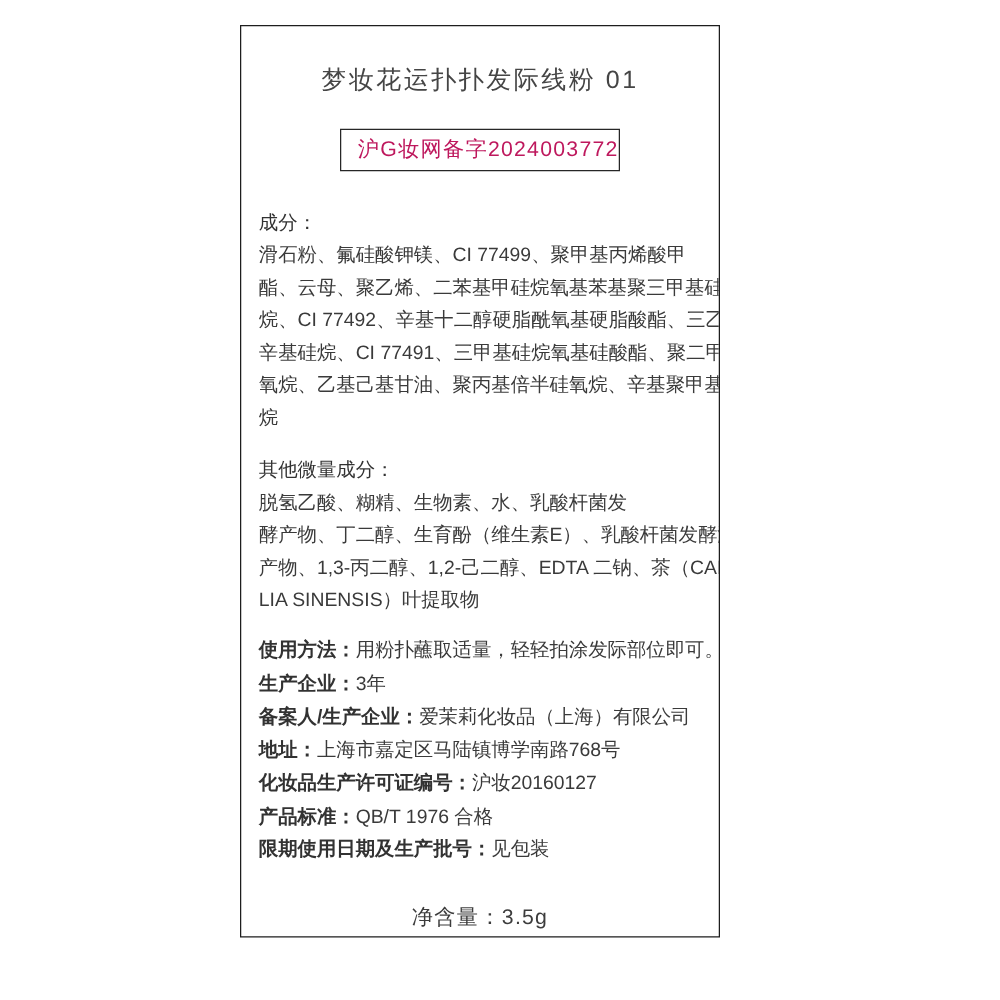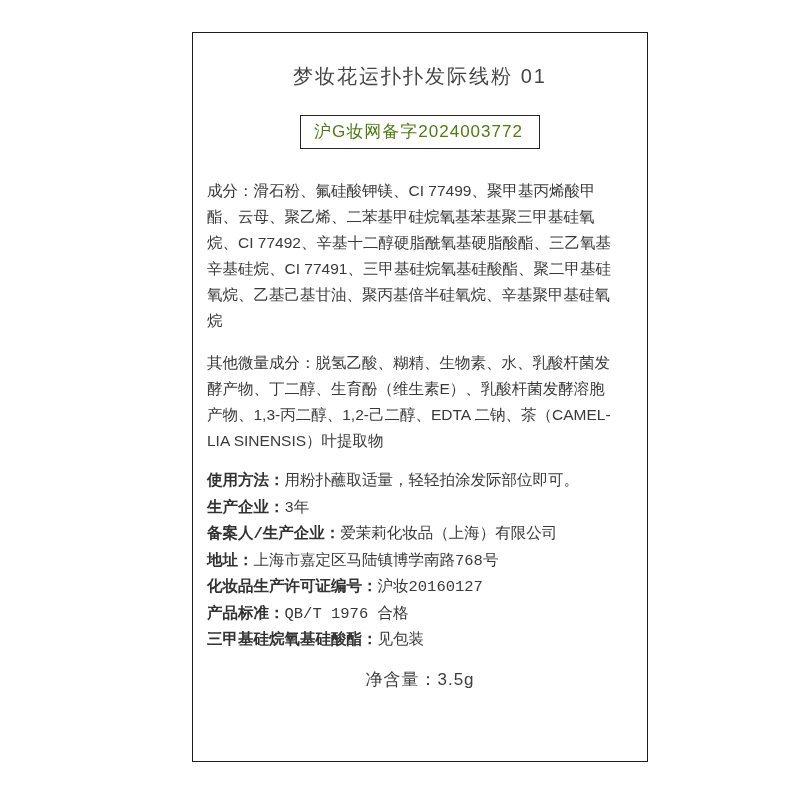--- a/index.html
+++ b/index.html
@@ -6,64 +6,64 @@
   body {
     width: 800px; height: 800px;
     background: #ffffff;
     font-family: "Liberation Sans", "DejaVu Sans", sans-serif;
     color: #3a3a3a;
     position: relative;
     overflow: hidden;
   }
   .card {
     position: absolute;
-    left: 192px; top: 32px;
-    width: 456px; height: 730px;
+    left: 192px; top: 20px;
+    width: 384px; height: 730px;
     border: 1.5px solid #1d1d1d;
     box-sizing: border-box;
     background: #ffffff;
     overflow: hidden;
   }
   .title {
     margin-top: 31px;
     text-align: center;
     font-size: 20px;
     line-height: 24px;
     letter-spacing: 2px;
     font-weight: 400;
     color: #454545;
   }
   .reg-wrap { text-align: center; margin-top: 27px; }
   .reg-box {
     display: inline-block;
     border: 1.5px solid #262626;
-    padding: 4px 16px 5px 13px;
+    padding: 4px 0 5px 13px;
     font-size: 17px;
     letter-spacing: 1px;
-    color: #4d7c0f;
+    color: #be185d;
   }
   .para {
     margin: 29px 14px 0 14px;
     font-size: 15.5px;
     line-height: 26px;
     color: #3a3a3a;
   }
   .para.second { margin-top: 16px; }
   .para .label { font-weight: 400; color: #323232; }
   .pre { white-space: pre; }
-  .details { margin: 14px 14px 0 14px; font-family: Liberation Mono, monospace; }
+  .details { margin: 14px 14px 0 14px; }
   .row {
     font-size: 15.5px;
     line-height: 26.5px;
     white-space: nowrap;
     color: #3a3a3a;
   }
   .row .label { font-weight: 700; color: #323232; }
   .net {
-    margin-top: 14px;
+    margin-top: 28px;
     text-align: center;
     font-size: 17px;
     letter-spacing: 1px;
     color: #3c3c3c;
   }
 </style>
 </head>
 <body>
 
 <div class="card">
@@ -86,18 +86,18 @@
 产物、1,3-丙二醇、1,2-己二醇、EDTA 二钠、茶（CAMEL-
 LIA SINENSIS）叶提取物</span></div>
 
   <div class="details">
     <div class="row"><b class="label">使用方法：</b><span>用粉扑蘸取适量，轻轻拍涂发际部位即可。</span></div>
     <div class="row"><b class="label">生产企业：</b><span>3年</span></div>
     <div class="row"><b class="label">备案人/生产企业：</b><span>爱茉莉化妆品（上海）有限公司</span></div>
     <div class="row"><b class="label">地址：</b><span>上海市嘉定区马陆镇博学南路768号</span></div>
     <div class="row"><b class="label">化妆品生产许可证编号：</b><span>沪妆20160127</span></div>
     <div class="row"><b class="label">产品标准：</b><span>QB/T 1976 合格</span></div>
-    <div class="row"><b class="label">三甲基硅烷氧基硅酸酯：</b><span>见包装</span></div>
+    <div class="row"><b class="label">限期使用日期及生产批号：</b><span>见包装</span></div>
   </div>
 
   <div class="net"><span>净含量：</span><span>3.5g</span></div>
 
 </div>
 
 </body></html>

